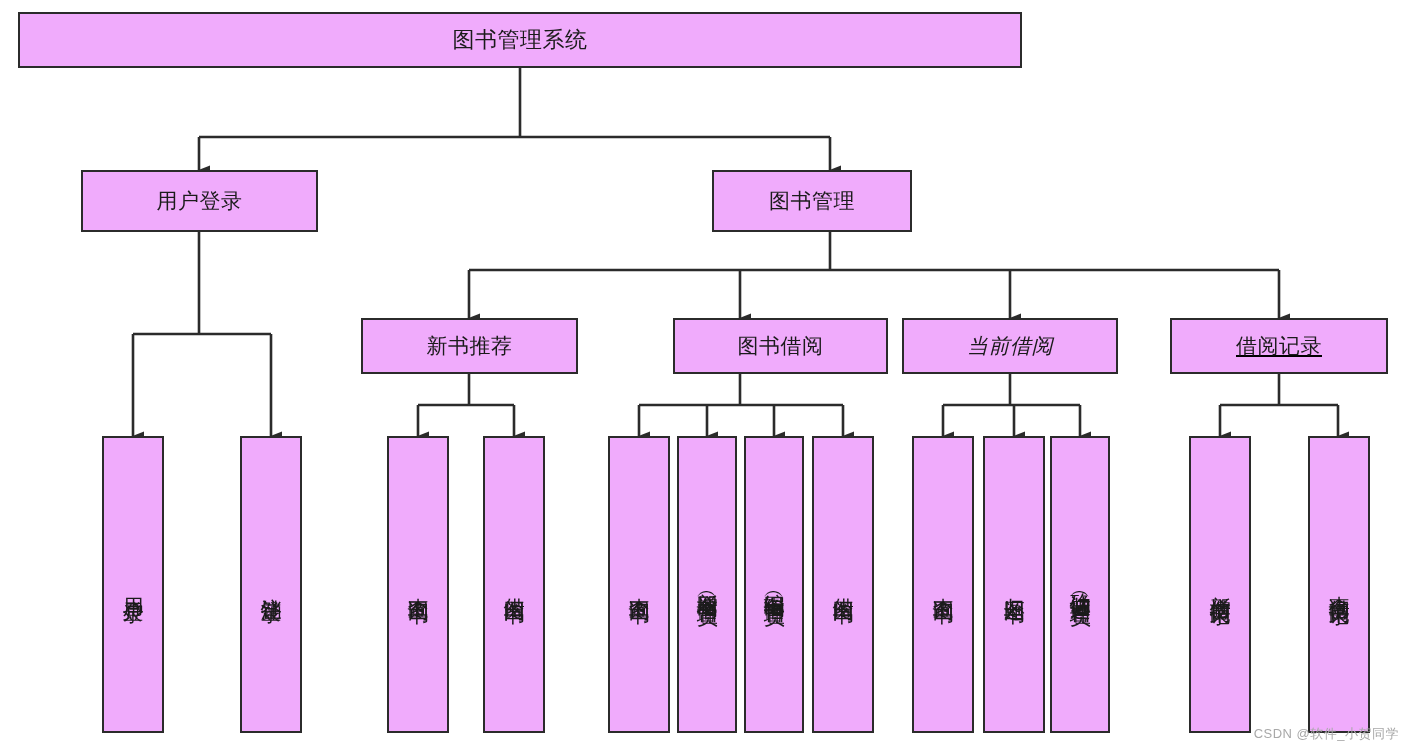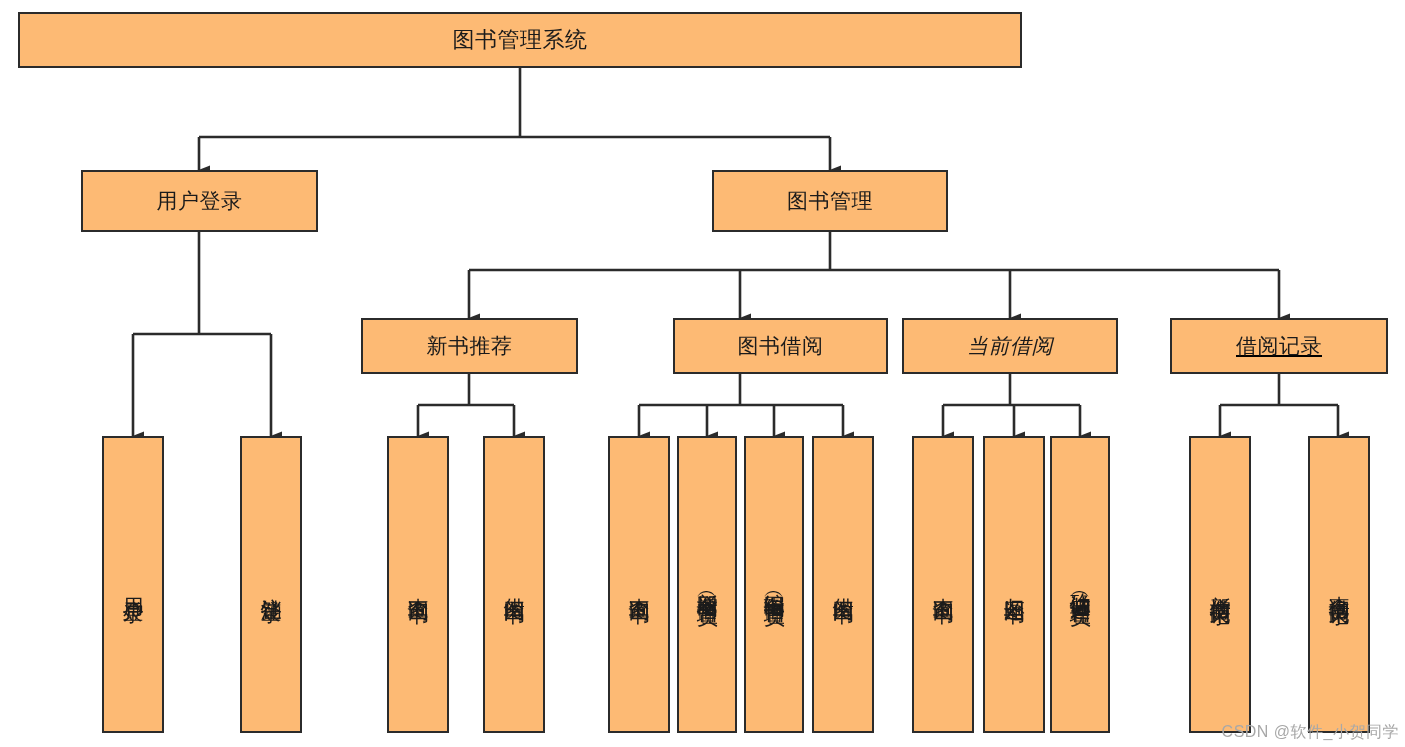--- a/index.html
+++ b/index.html
@@ -20,21 +20,21 @@
   #diagram-svg {
     position: absolute;
     left: 0;
     top: 0;
     width: 1405px;
     height: 747px;
   }
   .node-box {
     position: absolute;
     box-sizing: border-box;
-    background: #fdba74;
+    background: #f0abfc;
     border: 2px solid #2b2b2b;
     display: flex;
     align-items: center;
     justify-content: center;
     overflow: hidden;
   }
   .node-label {
     color: #1b1b1b;
     font-size: 21px;
     line-height: 1.08;
@@ -47,21 +47,21 @@
     text-orientation: upright;
     letter-spacing: 2px;
     font-size: 21px;
   }
   .node-box.root .node-label { font-size: 22px; }
   .watermark {
     position: absolute;
     right: 6px;
     bottom: 4px;
     color: #a8a8a8;
-    font-size: 16px;
+    font-size: 13px;
     letter-spacing: 0.5px;
     white-space: nowrap;
     pointer-events: none;
   }
 </style>
 </head>
 <body>
 
 <div id="diagram-root">
 
@@ -108,21 +108,21 @@
       </g>
   </svg>
 
   <div id="nodes-layer">
       <div class="node-box root" style="left: 18px; top: 12px; width: 1004px; height: 56px;">
         <span class="node-label">图书管理系统</span>
       </div>
       <div class="node-box" style="left: 81px; top: 170px; width: 237px; height: 62px;">
         <span class="node-label">用户登录</span>
       </div>
-      <div class="node-box" style="left: 712px; top: 170px; width: 236px; height: 62px;">
+      <div class="node-box" style="left: 712px; top: 170px; width: 200px; height: 62px;">
         <span class="node-label">图书管理</span>
       </div>
       <div class="node-box" style="left: 361px; top: 318px; width: 217px; height: 56px;">
         <span class="node-label">新书推荐</span>
       </div>
       <div class="node-box" style="left: 633px; top: 318px; width: 215px; height: 56px; margin-left: 40px;">
         <span class="node-label">图书借阅</span>
       </div>
       <div class="node-box" style="left: 902px; top: 318px; width: 216px; height: 56px; font-style: italic;">
         <span class="node-label">当前借阅</span>

